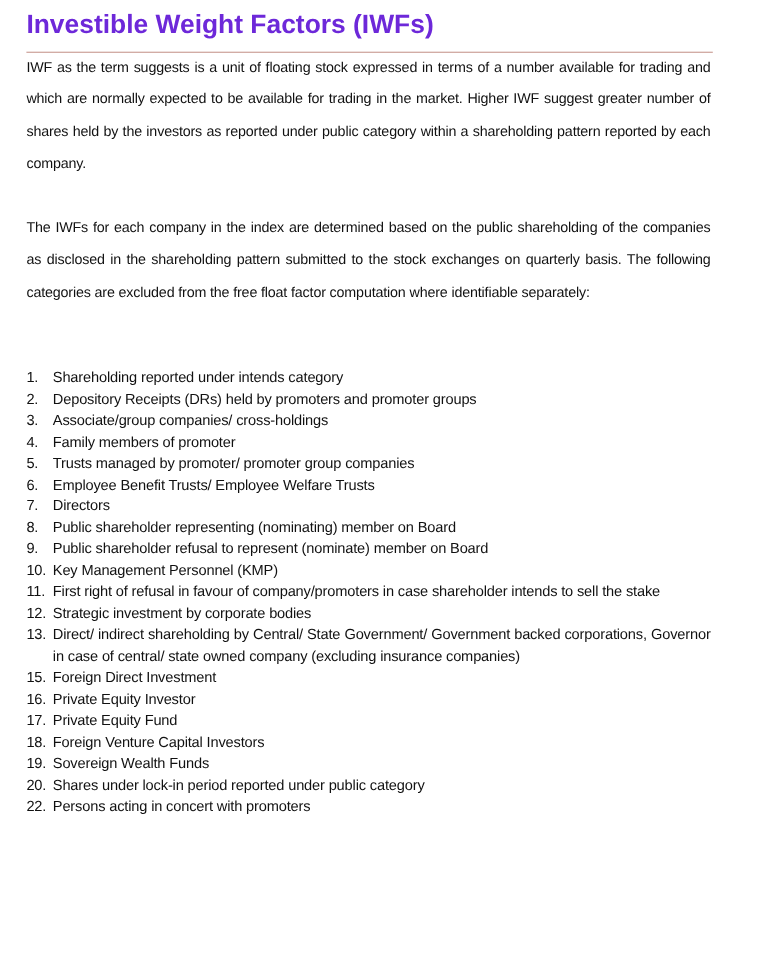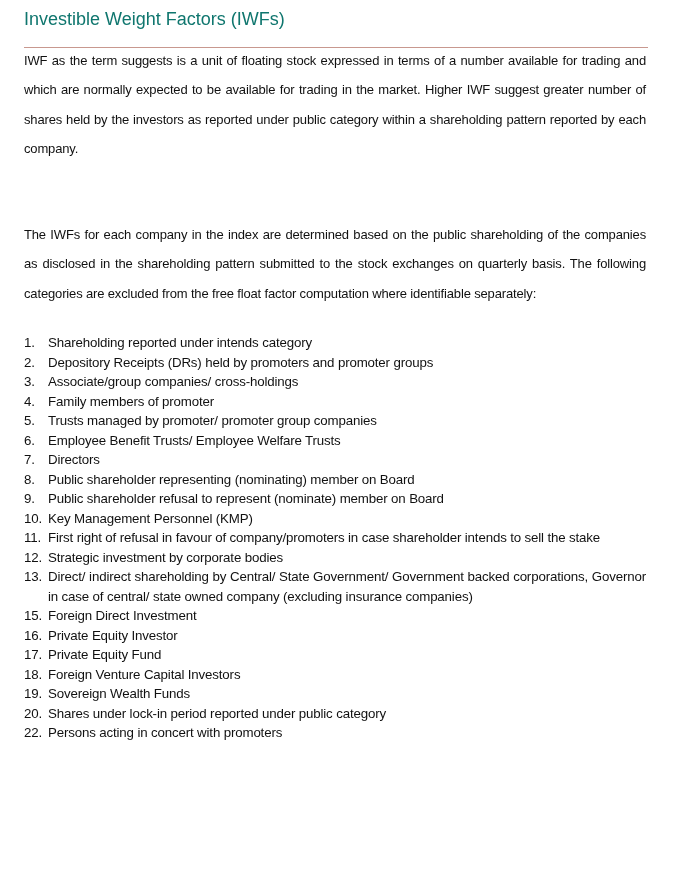--- a/index.html
+++ b/index.html
@@ -1,25 +1,25 @@
 <!DOCTYPE html>
 <html><head>
 <meta charset="utf-8">
 <style>
   html, body { margin: 0; padding: 0; background: #ffffff; }
   body { width: 692px; height: 878px; overflow: hidden; position: relative;
          font-family: "Liberation Sans", sans-serif; color: #111; }
   .title { position: absolute; left: 24px; top: 9px; margin: 0;
-           font-size: 18px; font-weight: normal; color: #0f766e; letter-spacing: 0; }
+           font-size: 24px; font-weight: bold; color: #6d28d9; letter-spacing: 0; }
   .rule { position: absolute; left: 24px; top: 47px; width: 624px; height: 0;
           border-top: 1.5px solid #c8988f; }
   .para { position: absolute; left: 24px; width: 622px; margin: 0;
           font-size: 13px; line-height: 29.3px; text-align: justify; letter-spacing: -0.15px; }
   #p1 { top: 46px; }
-  #p2 { top: 192px; margin-top: 28px; }
+  #p2 { top: 192px; }
   .list { position: absolute; left: 24px; top: 333px; width: 622px; margin: 0; padding: 0;
           list-style: none; font-size: 13.3px; line-height: 19.5px; letter-spacing: -0.15px; }
   .list li { position: relative; padding-left: 24px; text-align: justify; }
   .list li .num { position: absolute; left: 0; top: 0; }
 </style>
 </head>
 <body>
 
 <h1 class="title">Investible Weight Factors (IWFs)</h1>
 <div class="rule"></div>

